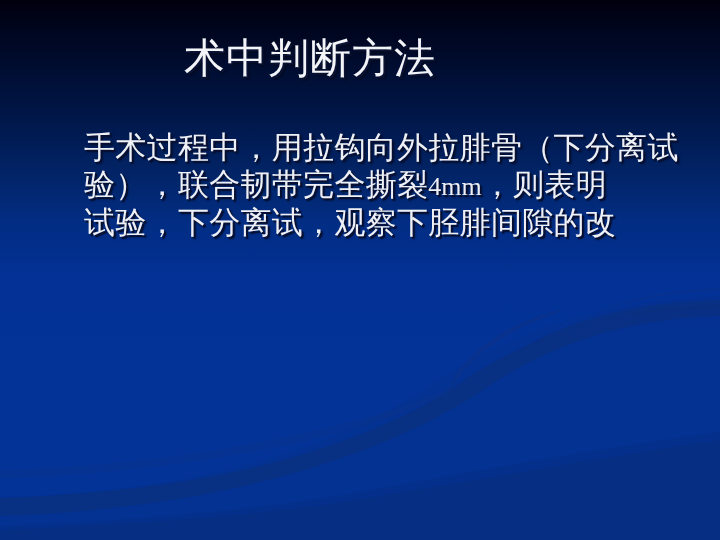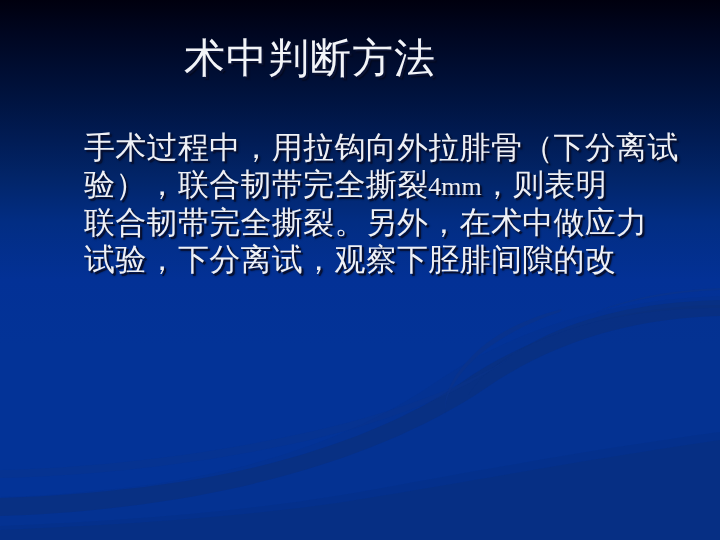--- a/index.html
+++ b/index.html
@@ -105,17 +105,16 @@
              C456,396 384,424 292,444 C198,464 92,476 0,478 Z" fill="#0b3389" opacity="0.45"></path>
 
     <path d="M720,290 C672,292 630,300 596,312 C628,298 672,290 720,288 Z" fill="#0b3389" opacity="0.6"></path>
   </svg>
 
   <div id="title">术中判断方法</div>
 
   <div id="body-block">
     <div class="body-line">手术过程中，用拉钩向外拉腓骨（下分离试</div>
     <div class="body-line"><span>验），联合韧带完全撕裂</span><span class="lat">4mm</span><span>，则表明</span></div>
-    <div class="body-line">联合韧带完全撕裂。另外，在术中做应力</div>
     <div class="body-line">试验，下分离试，观察下胫腓间隙的改</div>
   </div>
 
 </div>
 
 </body></html>

